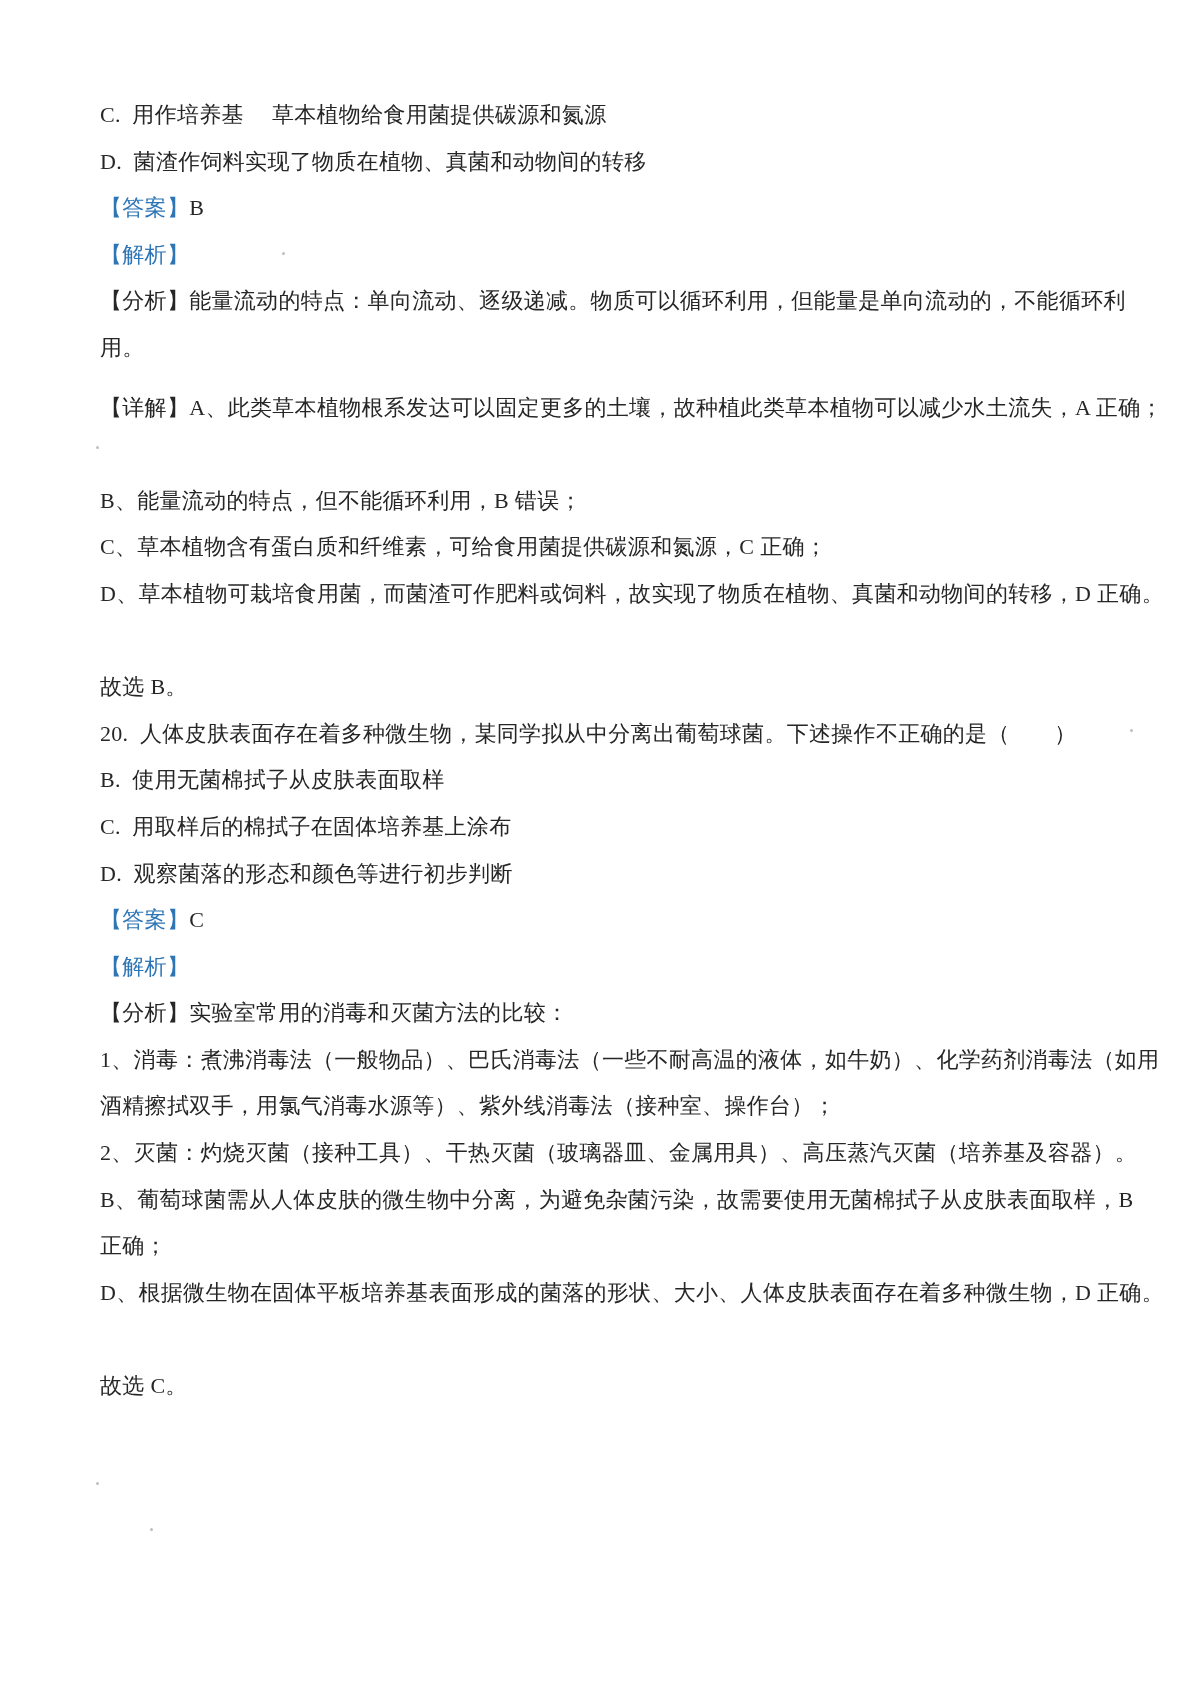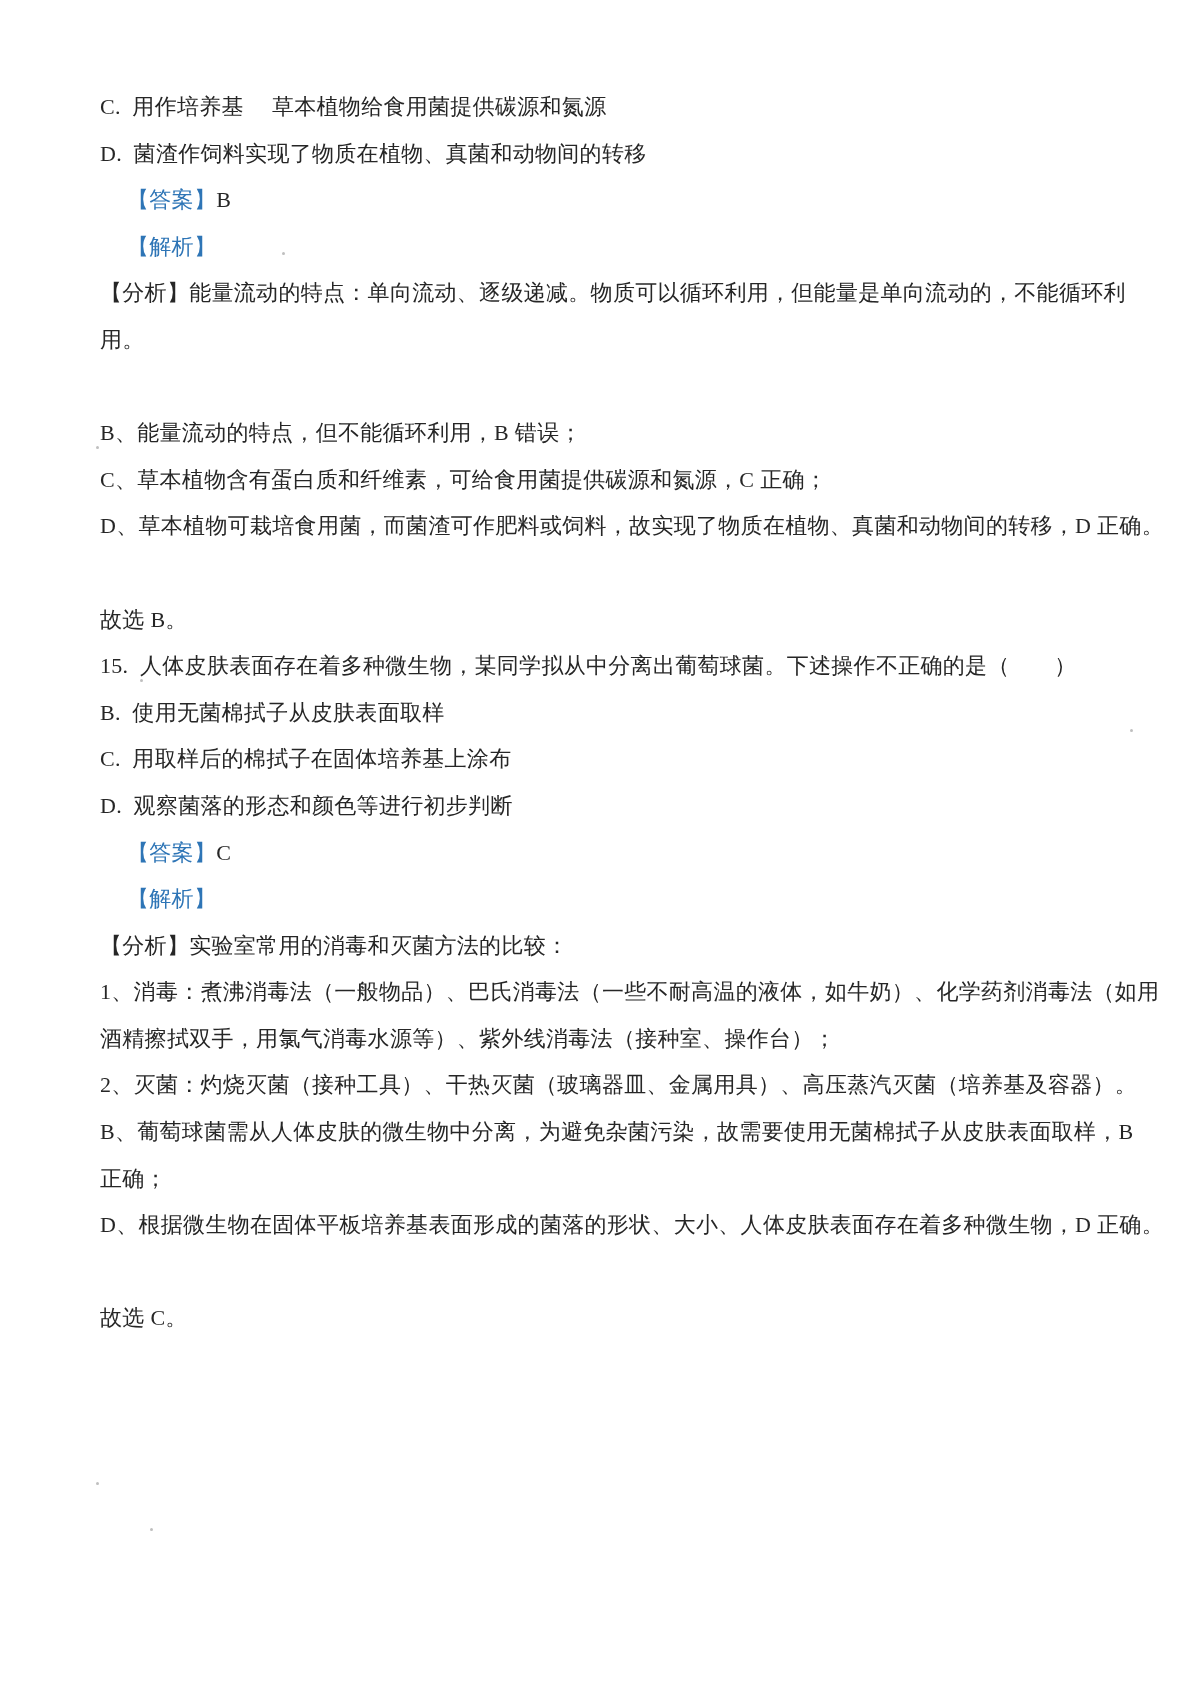--- a/index.html
+++ b/index.html
@@ -12,60 +12,61 @@
   .page {
     position: relative;
     width: 1200px;
     height: 1698px;
     background: var(--bg, #ffffff);
     overflow: hidden;
   }
   .doc {
     position: absolute;
     left: 100px;
-    top: 84px;
+    top: 92px;
     width: 1030px;
   }
   .line {
     height: 46.6px;
     line-height: 46.6px;
     font-size: 22px;
     color: var(--ink, #262626);
     white-space: pre;
     letter-spacing: 0.3px;
   }
   .line.gap-before { margin-top: 13px; }
-  .line .seg-blue { color: var(--accent, #2E75B6); margin-left: 27px; }
+  .line .seg-blue { color: var(--accent, #2E75B6); }
   .speck {
     position: absolute;
     width: 3px;
     height: 3px;
     border-radius: 50%;
     background: #8a8a8a;
     opacity: 0.55;
   }
 </style>
 </head>
 <body>
 
 <div class="page">
   <div class="doc">
       <div class="line"><span>C.  用作培养基　 草本植物给食用菌提供碳源和氮源</span></div>
       <div class="line"><span>D.  菌渣作饲料实现了物质在植物、真菌和动物间的转移</span></div>
       <div class="line"><span class="seg-blue">【答案】</span><span>B</span></div>
       <div class="line"><span class="seg-blue">【解析】</span></div>
       <div class="line"><span>【分析】能量流动的特点：单向流动、逐级递减。物质可以循环利用，但能量是单向流动的，不能循环利</span></div>
       <div class="line"><span>用。</span></div>
+      <div class="line gap-before"><span>【详解】A、此类草本植物根系发达可以固定更多的土壤，故种植此类草本植物可以减少水土流失，A 正确；</span></div>
       <div class="line"></div>
       <div class="line"><span>B、能量流动的特点，但不能循环利用，B 错误；</span></div>
       <div class="line"><span>C、草本植物含有蛋白质和纤维素，可给食用菌提供碳源和氮源，C 正确；</span></div>
       <div class="line"><span>D、草本植物可栽培食用菌，而菌渣可作肥料或饲料，故实现了物质在植物、真菌和动物间的转移，D 正确。</span></div>
       <div class="line"></div>
       <div class="line"><span>故选 B。</span></div>
-      <div class="line"><span>15.  人体皮肤表面存在着多种微生物，某同学拟从中分离出葡萄球菌。下述操作不正确的是（　　）</span></div>
+      <div class="line"><span>20.  人体皮肤表面存在着多种微生物，某同学拟从中分离出葡萄球菌。下述操作不正确的是（　　）</span></div>
       <div class="line"><span>B.  使用无菌棉拭子从皮肤表面取样</span></div>
       <div class="line"><span>C.  用取样后的棉拭子在固体培养基上涂布</span></div>
       <div class="line"><span>D.  观察菌落的形态和颜色等进行初步判断</span></div>
       <div class="line"><span class="seg-blue">【答案】</span><span>C</span></div>
       <div class="line"><span class="seg-blue">【解析】</span></div>
       <div class="line"><span>【分析】实验室常用的消毒和灭菌方法的比较：</span></div>
       <div class="line"><span>1、消毒：煮沸消毒法（一般物品）、巴氏消毒法（一些不耐高温的液体，如牛奶）、化学药剂消毒法（如用</span></div>
       <div class="line"><span>酒精擦拭双手，用氯气消毒水源等）、紫外线消毒法（接种室、操作台）；</span></div>
       <div class="line"><span>2、灭菌：灼烧灭菌（接种工具）、干热灭菌（玻璃器皿、金属用具）、高压蒸汽灭菌（培养基及容器）。</span></div>
       <div class="line"><span>B、葡萄球菌需从人体皮肤的微生物中分离，为避免杂菌污染，故需要使用无菌棉拭子从皮肤表面取样，B</span></div>

